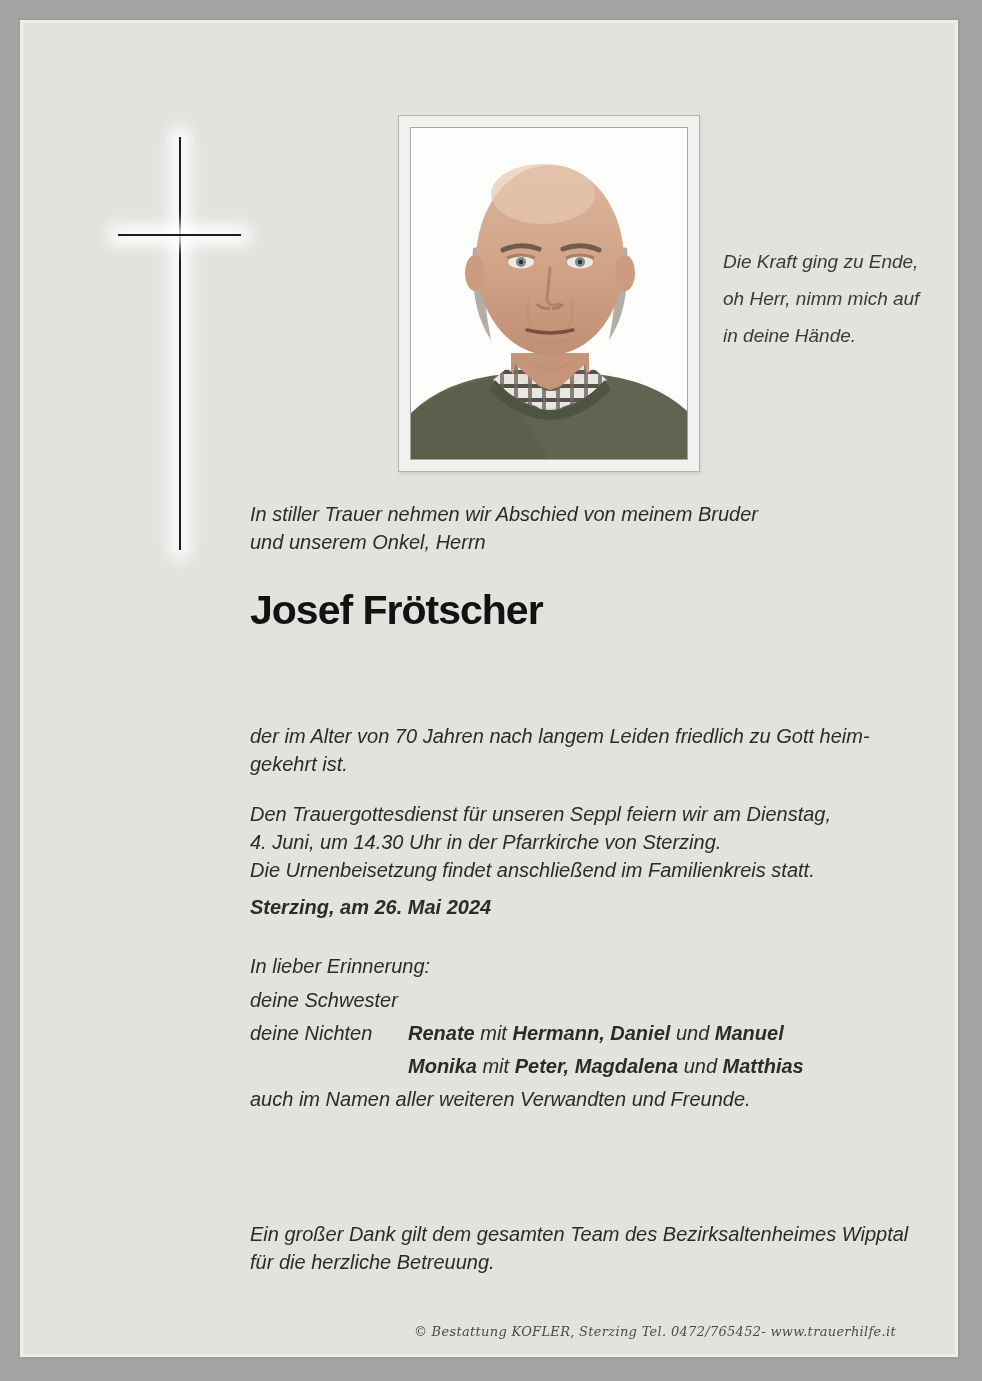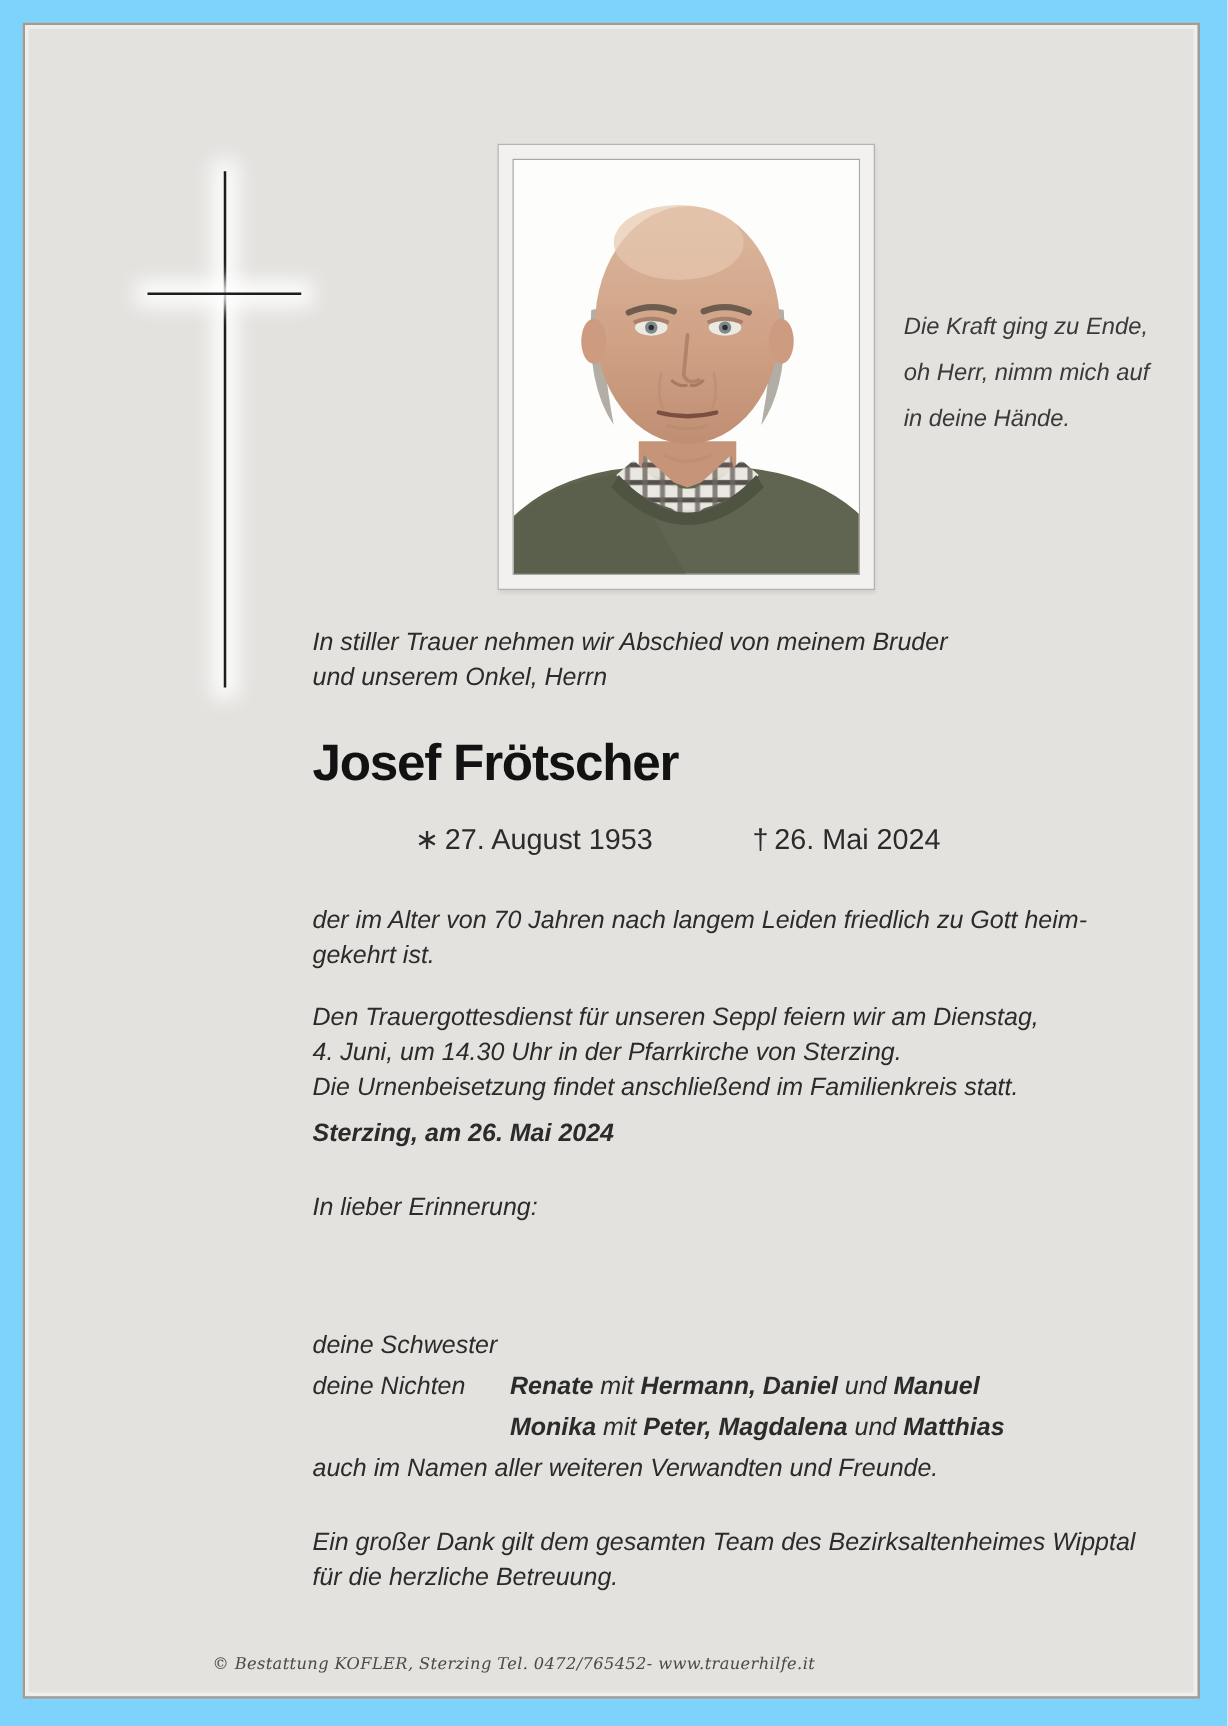--- a/index.html
+++ b/index.html
@@ -1,19 +1,19 @@
 <!DOCTYPE html>
 <html><head>
 <meta charset="utf-8">
 <style>
   html,body { margin:0; padding:0; }
   body { background:#ffffff; }
   .page {
     position:relative; width:982px; height:1381px;
-    background:#7dd3fc; overflow:hidden;
+    background:#a3a3a3; overflow:hidden;
     font-family:"Liberation Sans", sans-serif;
     color:#2b2b2b;
   }
   .card {
     position:absolute; left:18px; top:18px; width:942px; height:1341px;
     box-sizing:border-box;
     background:#e3e2df;
     border:2px solid #9d9d9b;
     box-shadow: inset 0 0 0 3px #efeeec;
   }
@@ -49,32 +49,32 @@
   }
   .dates { position:absolute; left:250px; top:658px; width:600px; height:34px; font-size:23px; }
   .dates .birth { position:absolute; left:82px; top:0; }
   .dates .death { position:absolute; left:352px; top:0; }
 
   .passing { top:722px; }
   .service { top:800px; }
   .dateline { top:893px; font-weight:bold; }
   .remembrance { top:952px; }
 
-  .relatives { top:1060px; line-height:33px; }
+  .relatives { top:984px; line-height:33px; }
   .rel-row { display:flex; }
   .rel-label { width:158px; flex:0 0 158px; }
   .rel-content { white-space:pre-wrap; }
   .rel-closing { margin-top:0px; }
 
   .rosary { top:1142px; }
   .thanks { top:1220px; }
 
   .footer {
     position:absolute; left:170px; top:1324px; width:726px;
-    text-align:left; font-family:"DejaVu Serif", serif; font-style:italic;
+    text-align:right; font-family:"DejaVu Serif", serif; font-style:italic;
     font-size:13px; color:#4a4a4a; letter-spacing:0.3px;
   }
 </style>
 </head>
 <body>
 
 <div class="page">
   <div class="card"></div>
 
   <div>
@@ -151,24 +151,20 @@
     <div>in deine Hände.</div>
   </div>
 
   <div class="txt intro">
     <div>In stiller Trauer nehmen wir Abschied von meinem Bruder</div>
     <div>und unserem Onkel, Herrn</div>
   </div>
 
   <div class="name">Josef Frötscher</div>
 
-  <div class="dates">
-    <span class="birth"><span>∗</span> <span>27. August 1953</span></span>
-    <span class="death"><span>†</span> <span>26. Mai 2024</span></span>
-  </div>
 
   <div class="txt passing">
     <div>der im Alter von 70 Jahren nach langem Leiden friedlich zu Gott heim-</div>
     <div>gekehrt ist.</div>
   </div>
 
   <div class="txt service">
     <div>Den Trauergottesdienst für unseren Seppl feiern wir am Dienstag,</div>
     <div>4. Juni, um 14.30 Uhr in der Pfarrkirche von Sterzing.</div>
     <div>Die Urnenbeisetzung findet anschließend im Familienkreis statt.</div>

